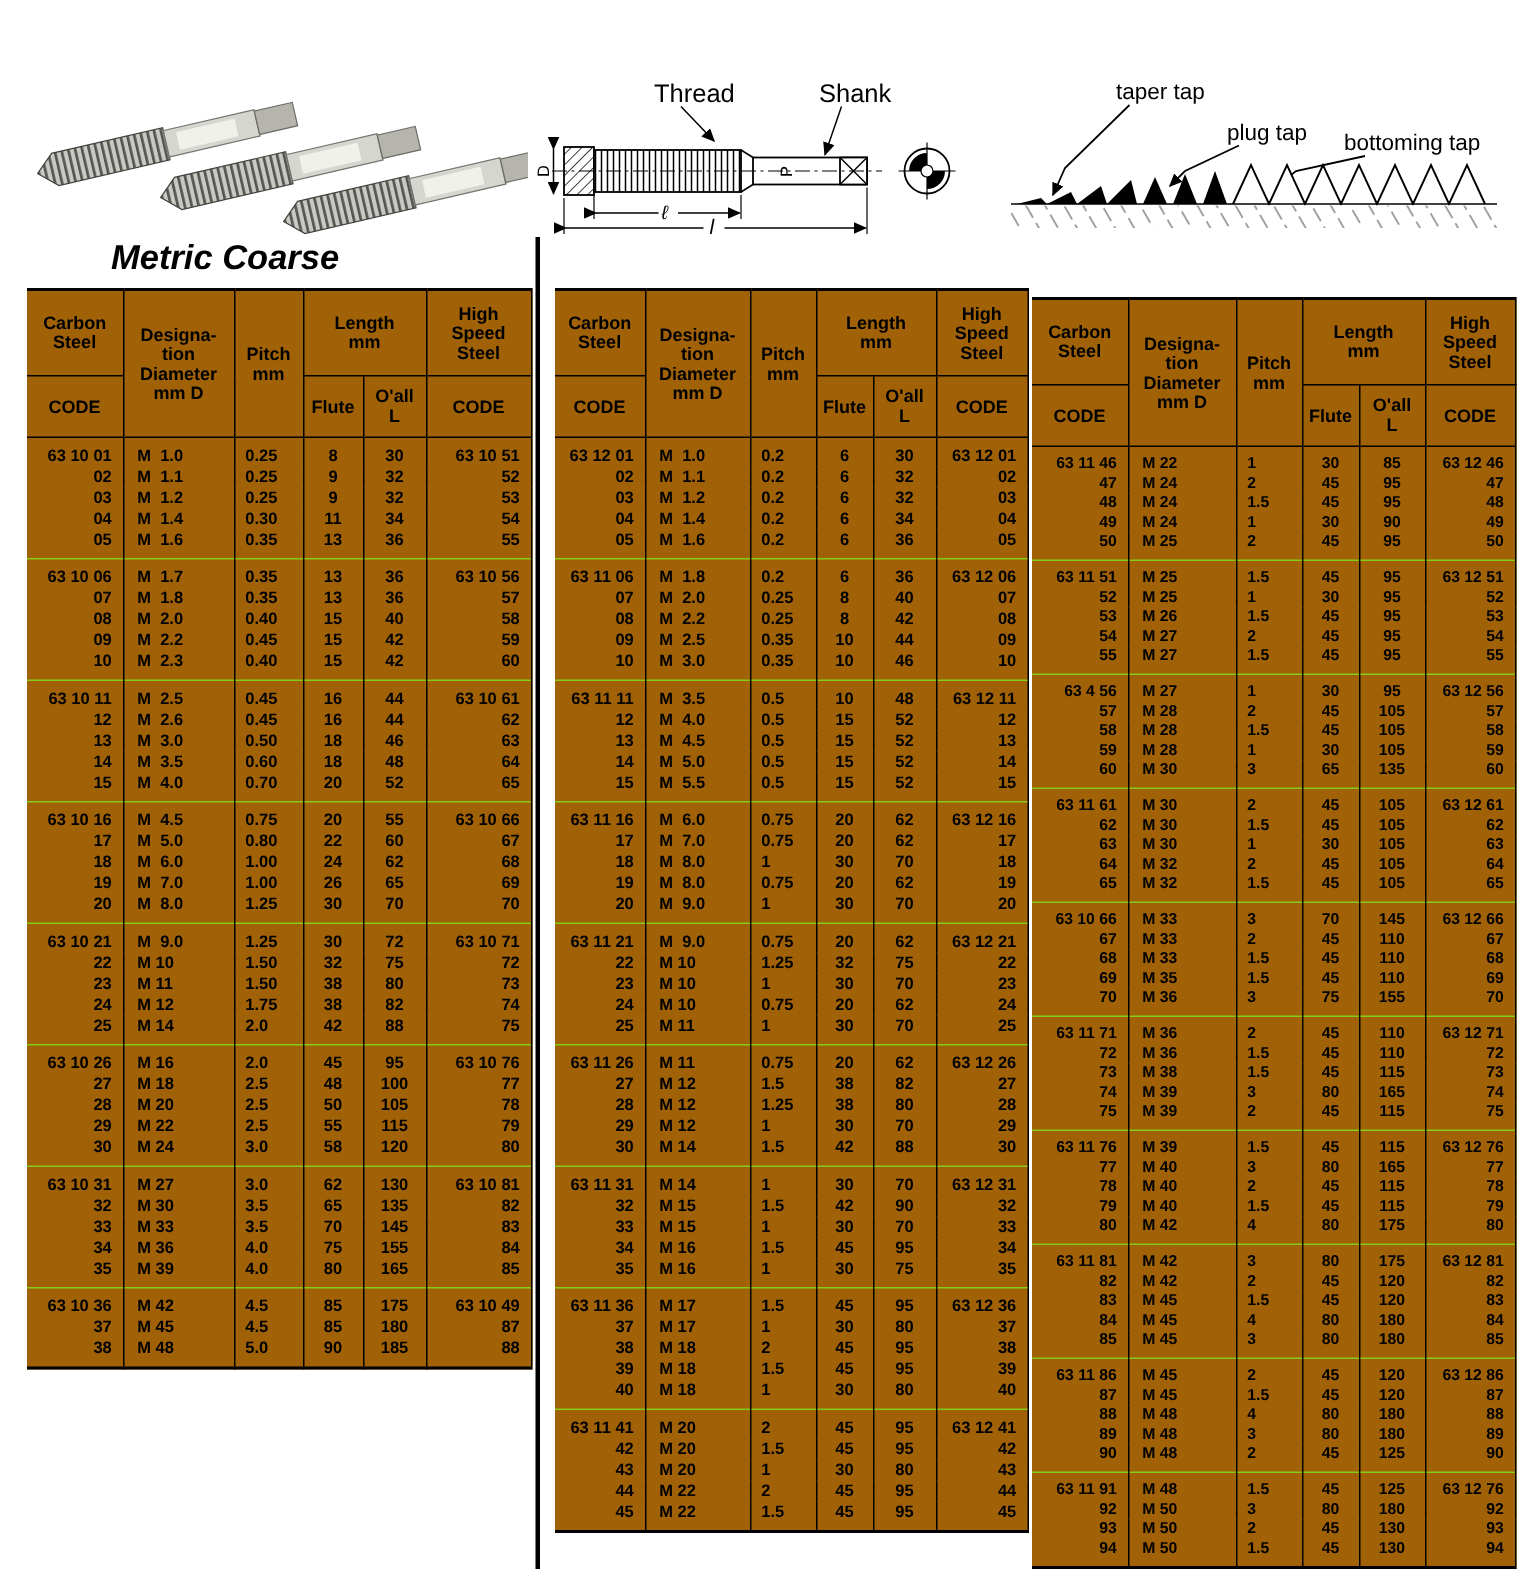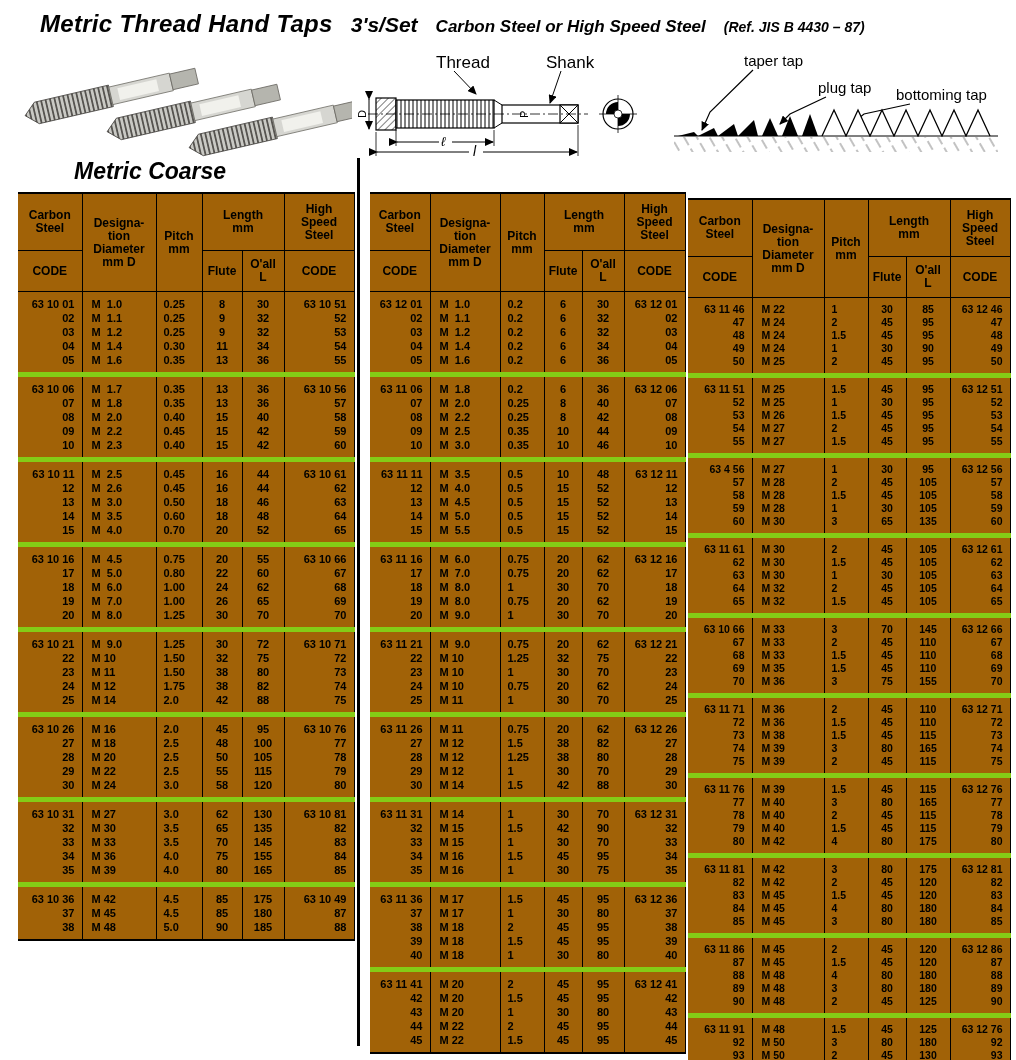--- a/index.html
+++ b/index.html
@@ -25,21 +25,21 @@
   .cat-table th,.cat-table td{font-weight:bold;}
   .cat-table th{font-size:12px;line-height:13px;text-align:center;vertical-align:middle;
                 white-space:pre-line;padding:2px;}
   .cat-table thead tr:first-child th{border-top:2px solid #000;}
   .cat-table thead{border-bottom:1.5px solid #000;}
   .cat-table th,.cat-table td{border-left:1px solid #000;}
   .cat-table th:first-child,.cat-table td:first-child{border-left:none;}
   .cat-table tr > *:last-child{border-right:1px solid #000;}
   .cat-table .h-sub{border-bottom:1px solid #000;height:52px;}
   .cat-table thead tr:last-child th{height:36px;}
-  .cat-table tbody + tbody{border-top:5px solid #84cc16;}
+  .cat-table tbody + tbody{border-top:1px solid #84cc16;}
   .cat-table td{font-size:11px;line-height:14px;padding:0 2px;}
   #fine-right-table td{font-size:10.5px;line-height:13px;}
   .cat-table tbody tr:first-child td{padding-top:5px;}
   .cat-table tbody tr:last-child td{padding-bottom:5px;}
   .cat-table td.c0,.cat-table td.c5{text-align:right;padding-right:7px;white-space:pre;}
   .cat-table td.c1{text-align:left;padding-left:9px;white-space:pre;}
   .cat-table td.c2{text-align:left;padding-left:7px;}
   .cat-table td.c3,.cat-table td.c4{text-align:center;}
 
   #coarse-table{left:18px;top:192px;}
@@ -50,26 +50,20 @@
   #photo{position:absolute;left:12px;top:46px;}
   #tech-diagram{position:absolute;left:356px;top:52px;}
   #types-diagram{position:absolute;left:658px;top:52px;}
   svg text{font-family:"Liberation Sans",sans-serif;fill:#000;}
 </style>
 </head>
 <body>
 
 <div class="page">
 
-  <div id="title-bar">
-    <span class="title-main">Metric Thread Hand Taps</span>
-    <span class="title-set">3's/Set</span>
-    <span class="title-mat">Carbon Steel or  High Speed Steel</span>
-    <span class="title-ref">(Ref. JIS B 4430 – 87)</span>
-  </div>
 
   <svg id="photo" width="340" height="115" viewBox="0 0 340 115">
     <defs>
       <pattern id="thr" width="4.5" height="30" patternUnits="userSpaceOnUse">
         <rect width="4.5" height="30" fill="#c9c9c4"></rect>
         <rect width="1.8" height="30" fill="#565450"></rect>
       </pattern>
     </defs>
     <g transform="translate(10,56) rotate(-13)">
       <polygon points="0,14 12,3 88,3 88,25 12,25" fill="url(#thr)" stroke="#44423e" stroke-width="0.8"></polygon>

